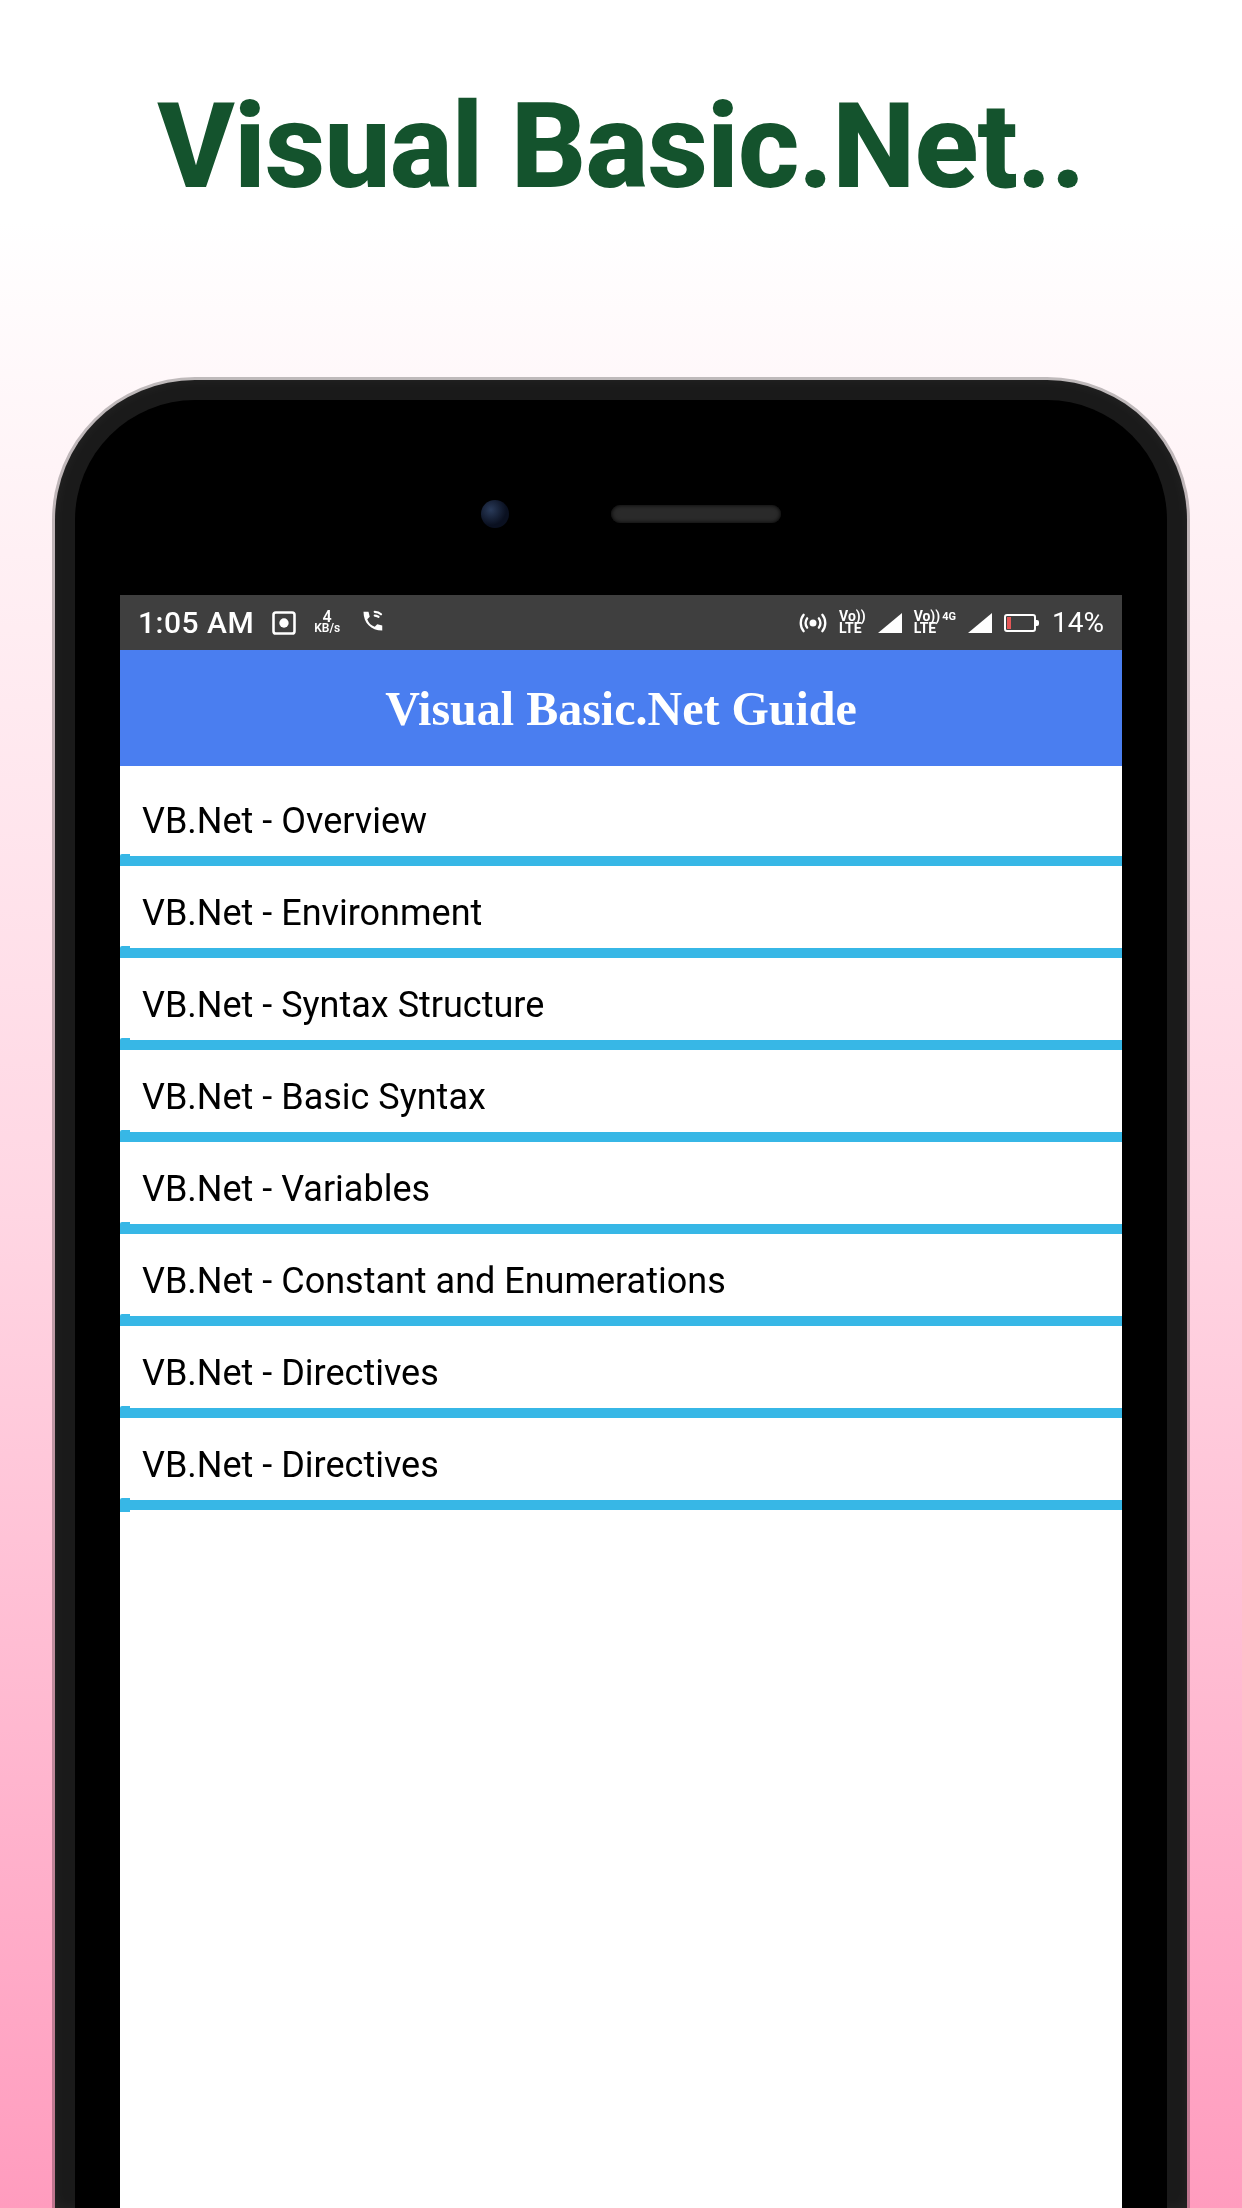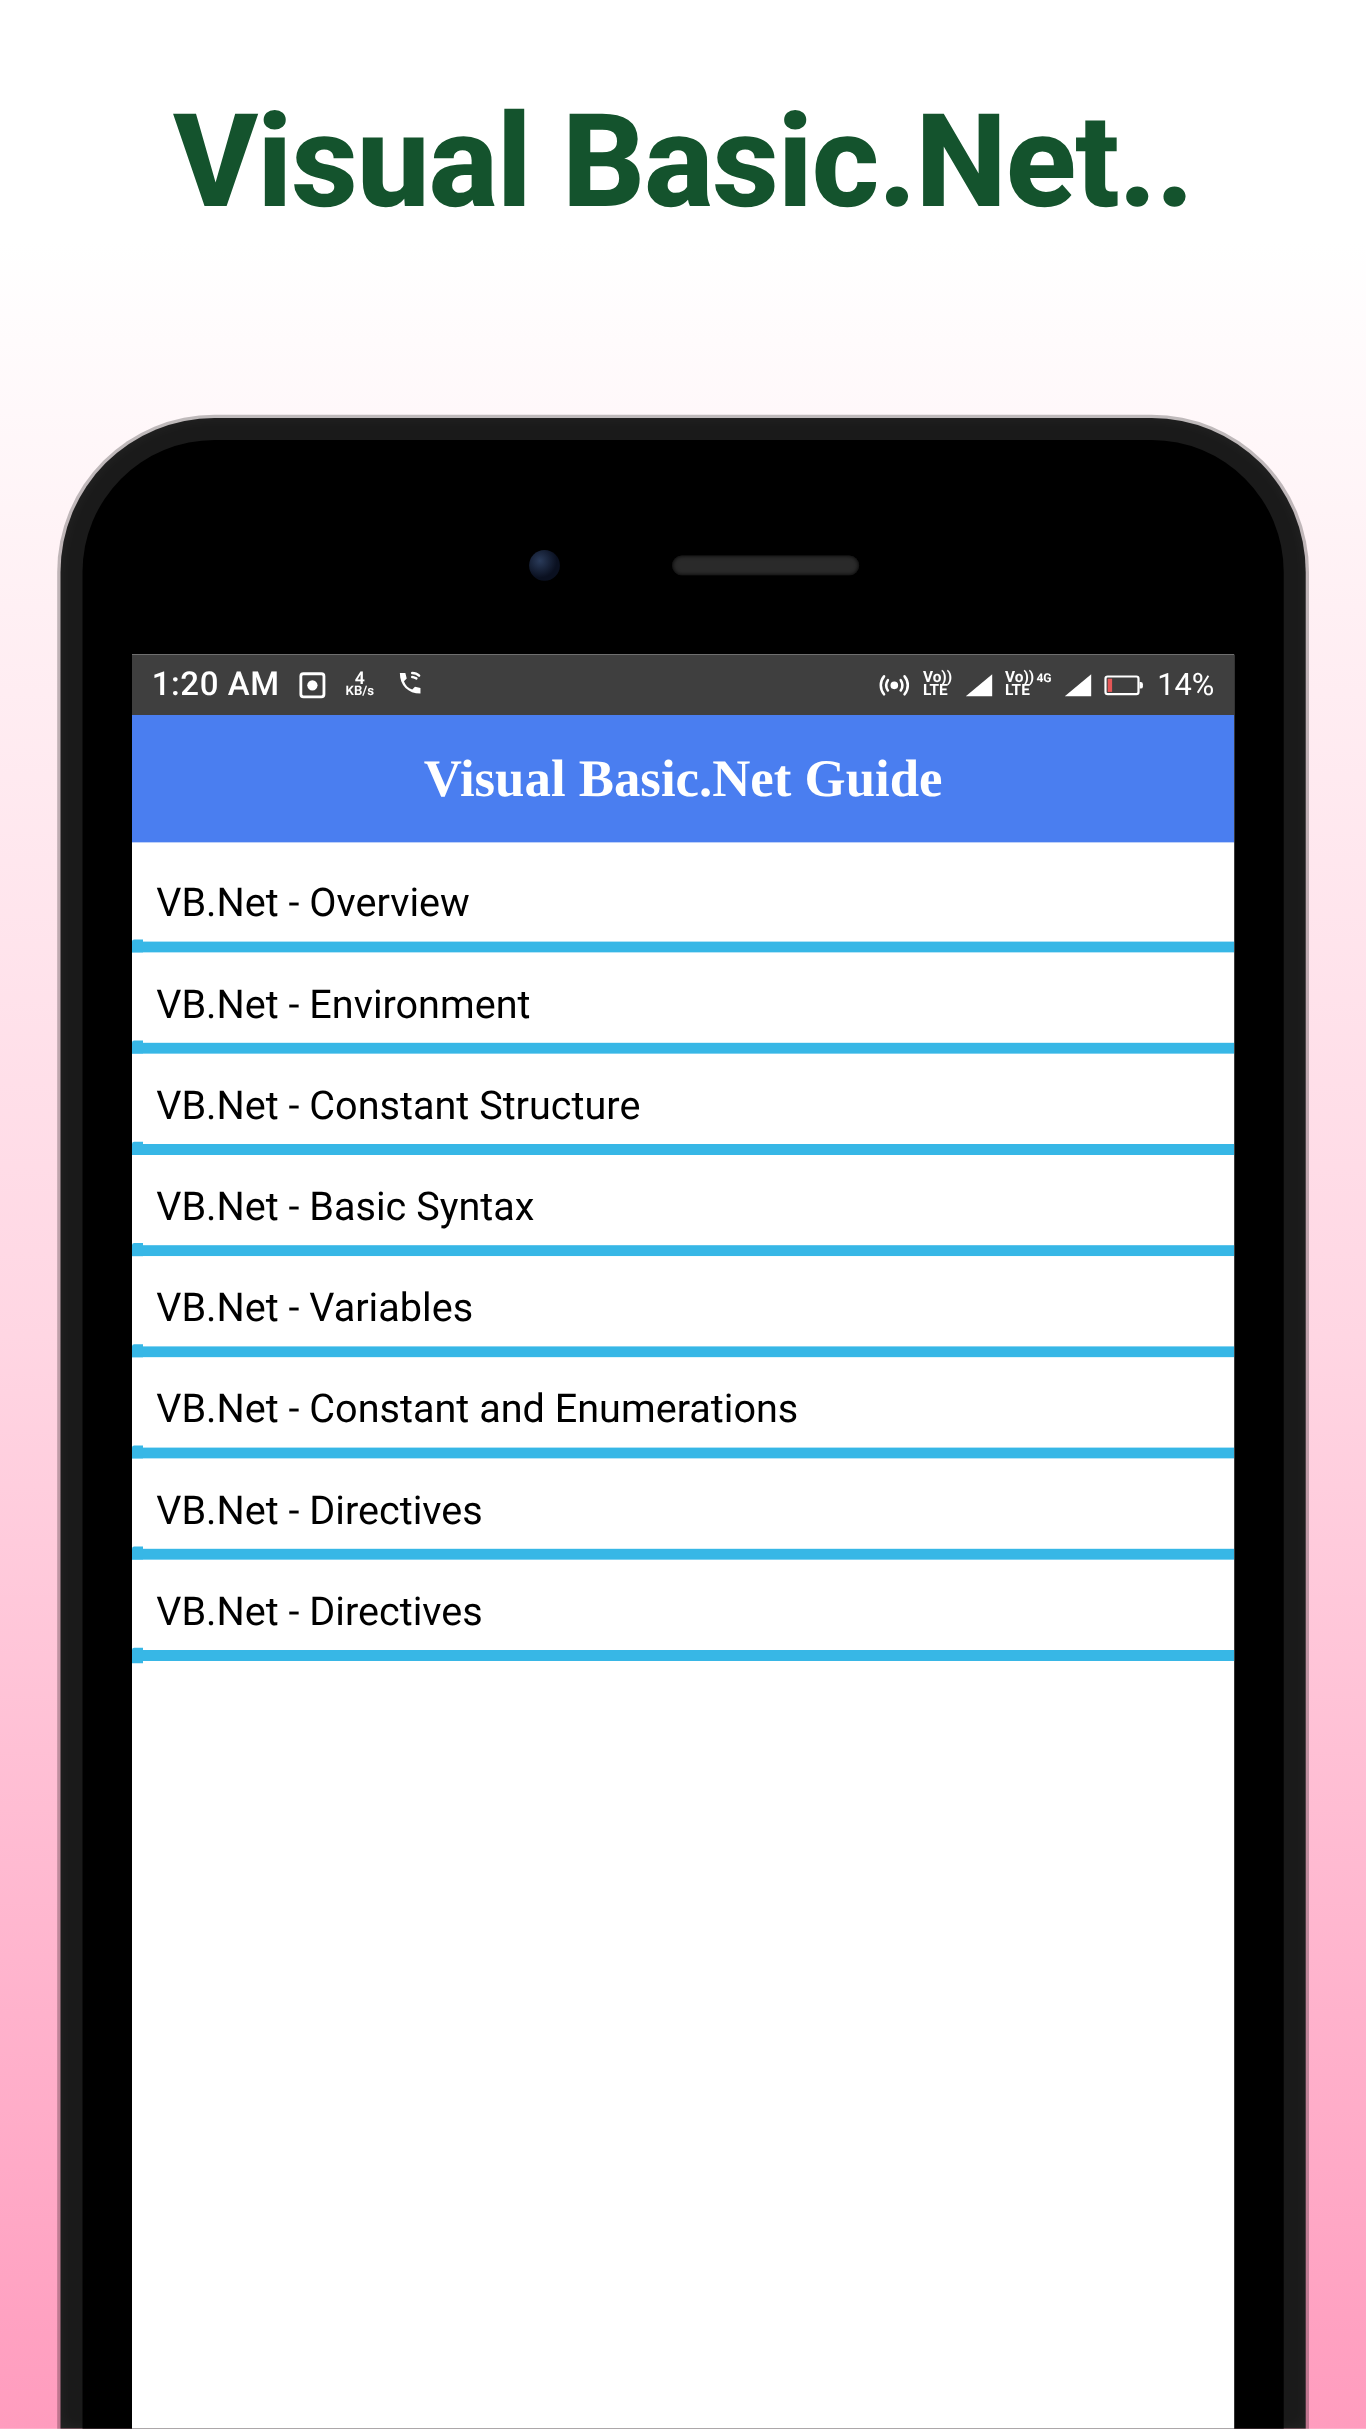--- a/index.html
+++ b/index.html
@@ -166,21 +166,21 @@
 
 <div class="phone">
   <div class="phone-inner">
     <div class="camera"></div>
     <div class="speaker"></div>
 
     <div class="screen">
 
       <div class="status-bar">
         <div class="status-left">
-          <span class="clock">1:20 AM</span>
+          <span class="clock">1:05 AM</span>
           <span class="ico">
             <svg width="28" height="28" viewBox="0 0 24 24" fill="none" stroke="#fff" stroke-width="2.2">
               <rect x="3" y="3" width="18" height="18" rx="2"></rect>
               <circle cx="12" cy="12" r="4" fill="#fff" stroke="none"></circle>
             </svg>
           </span>
           <span class="kbs">
             <span>4</span>
             <span class="sub">KB/s</span>
           </span>
@@ -221,21 +221,21 @@
         </div>
       </div>
 
       <div class="app-header">
         <span>Visual Basic.Net Guide</span>
       </div>
 
       <div class="topic-list">
         <div class="topic-item"><span>VB.Net - Overview</span></div>
         <div class="topic-item"><span>VB.Net - Environment</span></div>
-        <div class="topic-item"><span>VB.Net - Constant Structure</span></div>
+        <div class="topic-item"><span>VB.Net - Syntax Structure</span></div>
         <div class="topic-item"><span>VB.Net - Basic Syntax</span></div>
         <div class="topic-item"><span>VB.Net - Variables</span></div>
         <div class="topic-item"><span>VB.Net - Constant and Enumerations</span></div>
         <div class="topic-item"><span>VB.Net - Directives</span></div>
         <div class="topic-item"><span>VB.Net - Directives</span></div>
       </div>
 
     </div>
   </div>
 </div>

